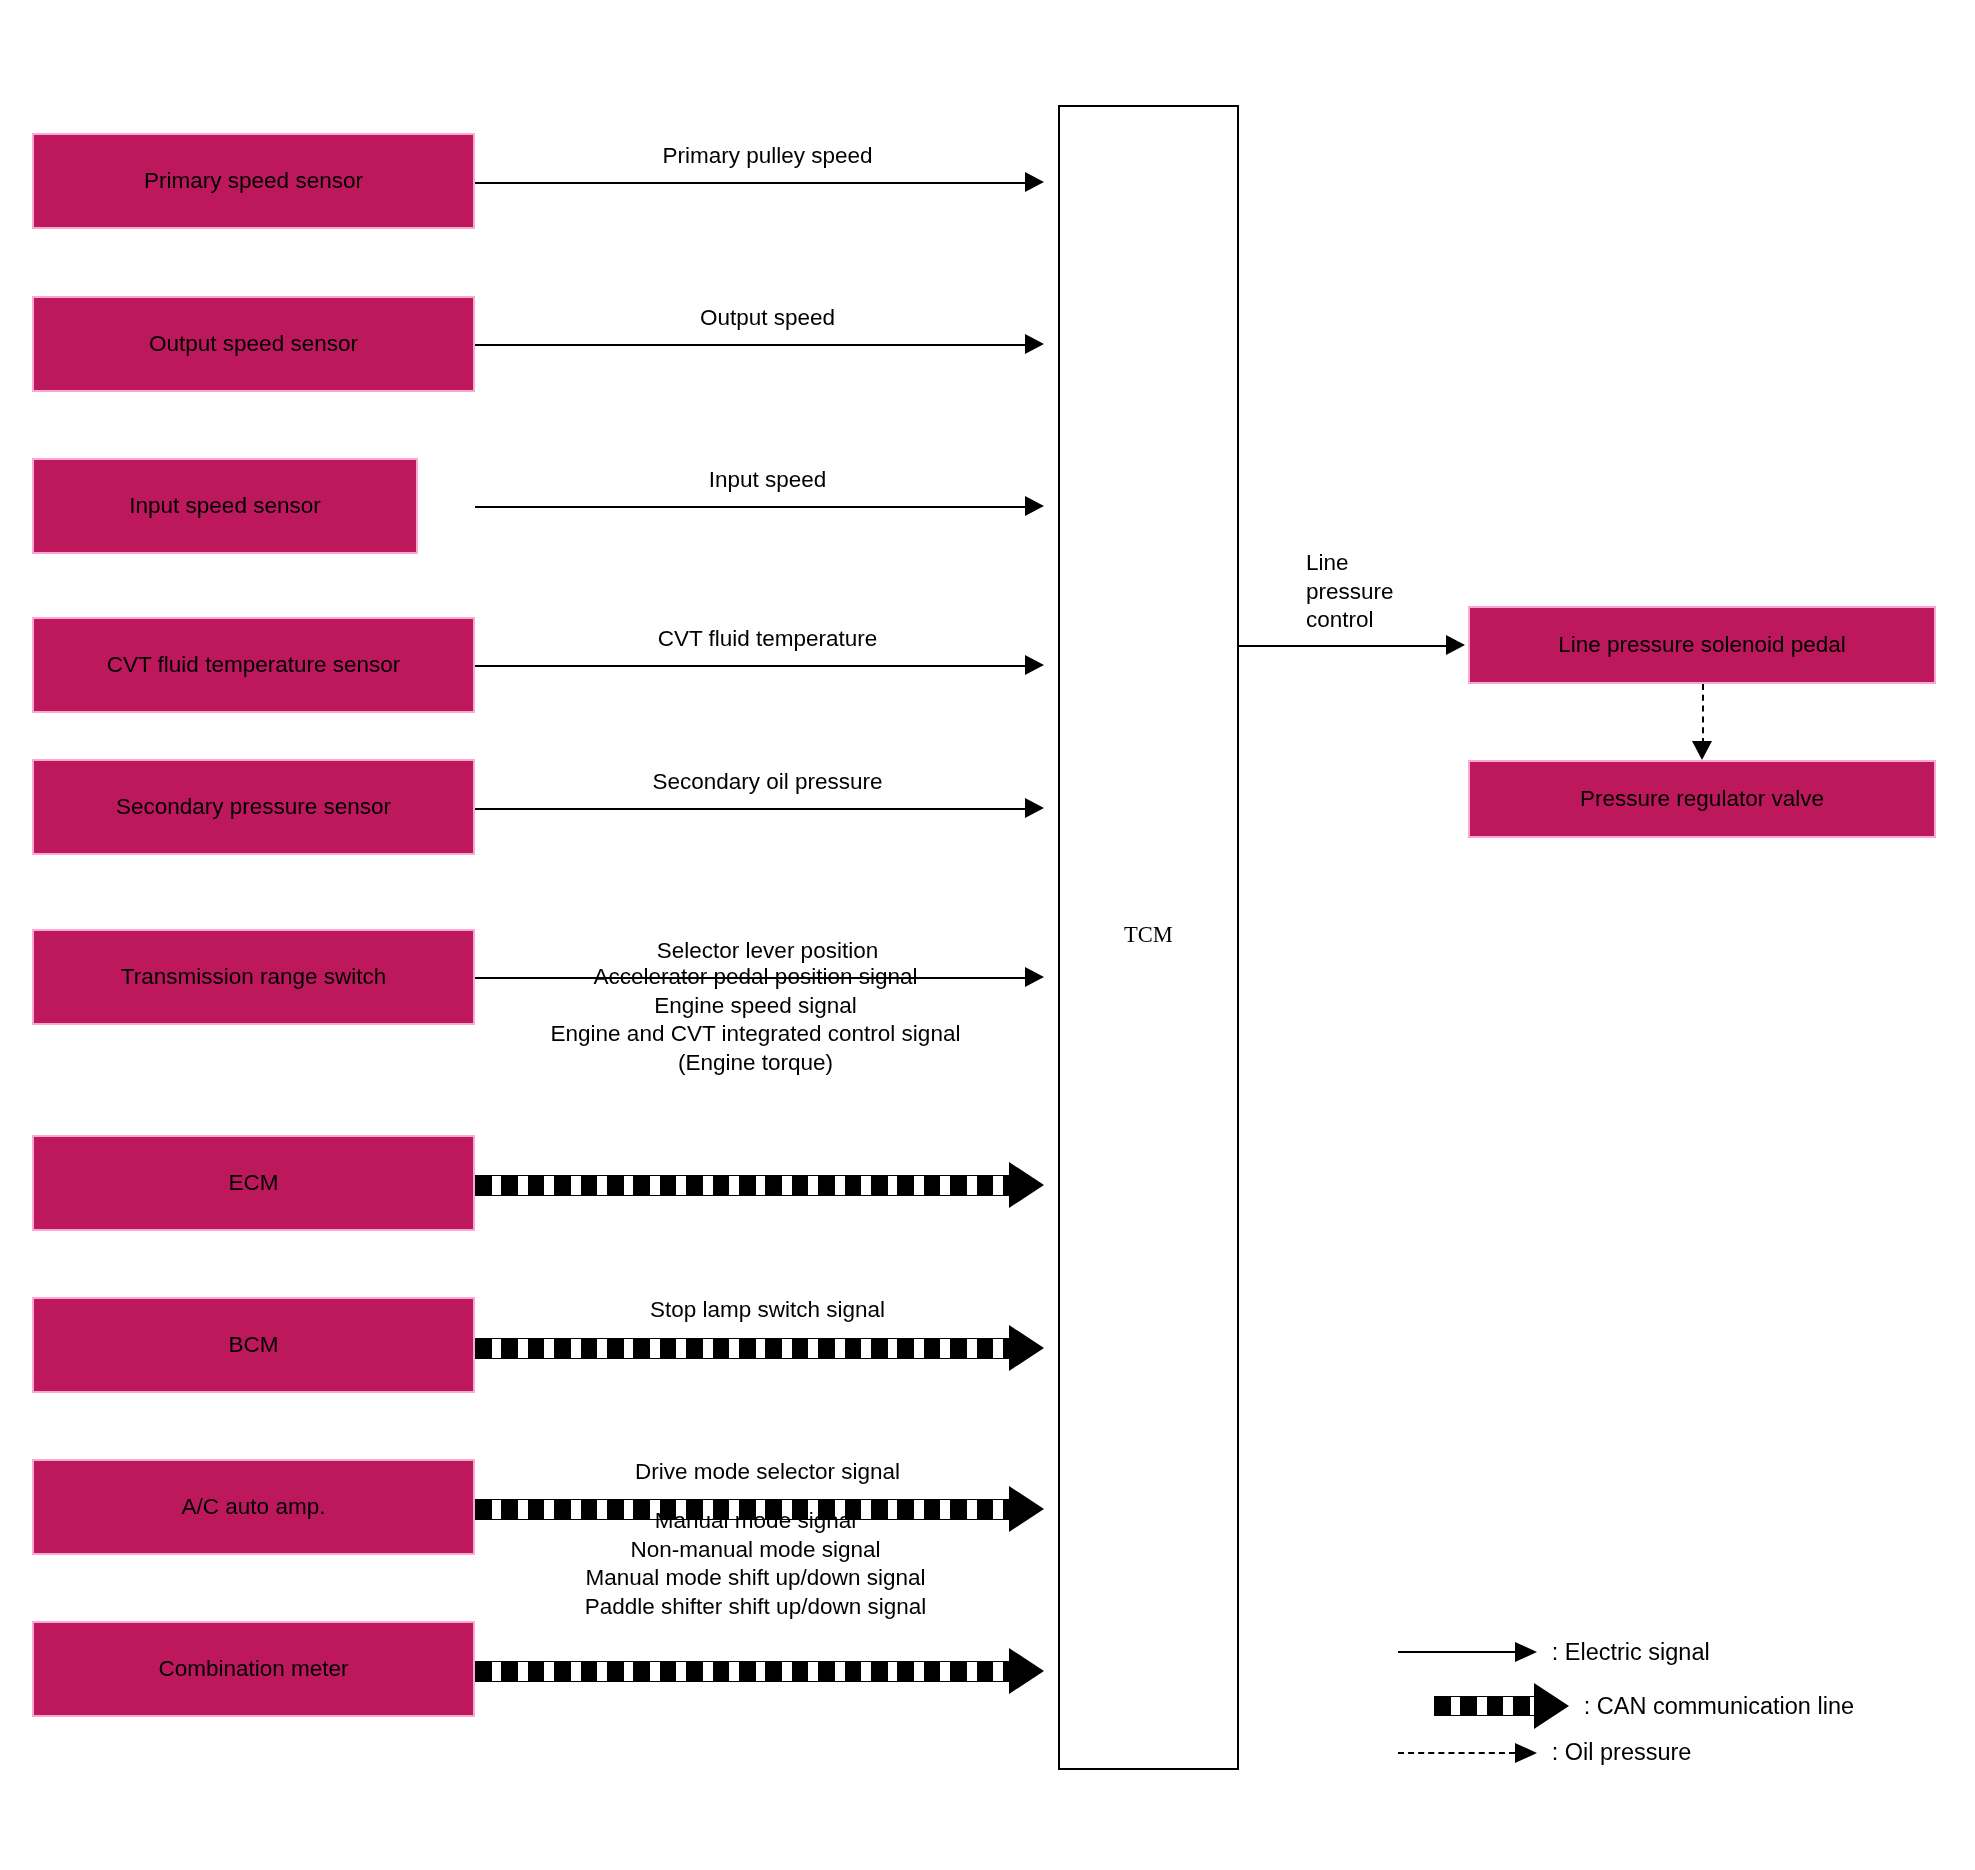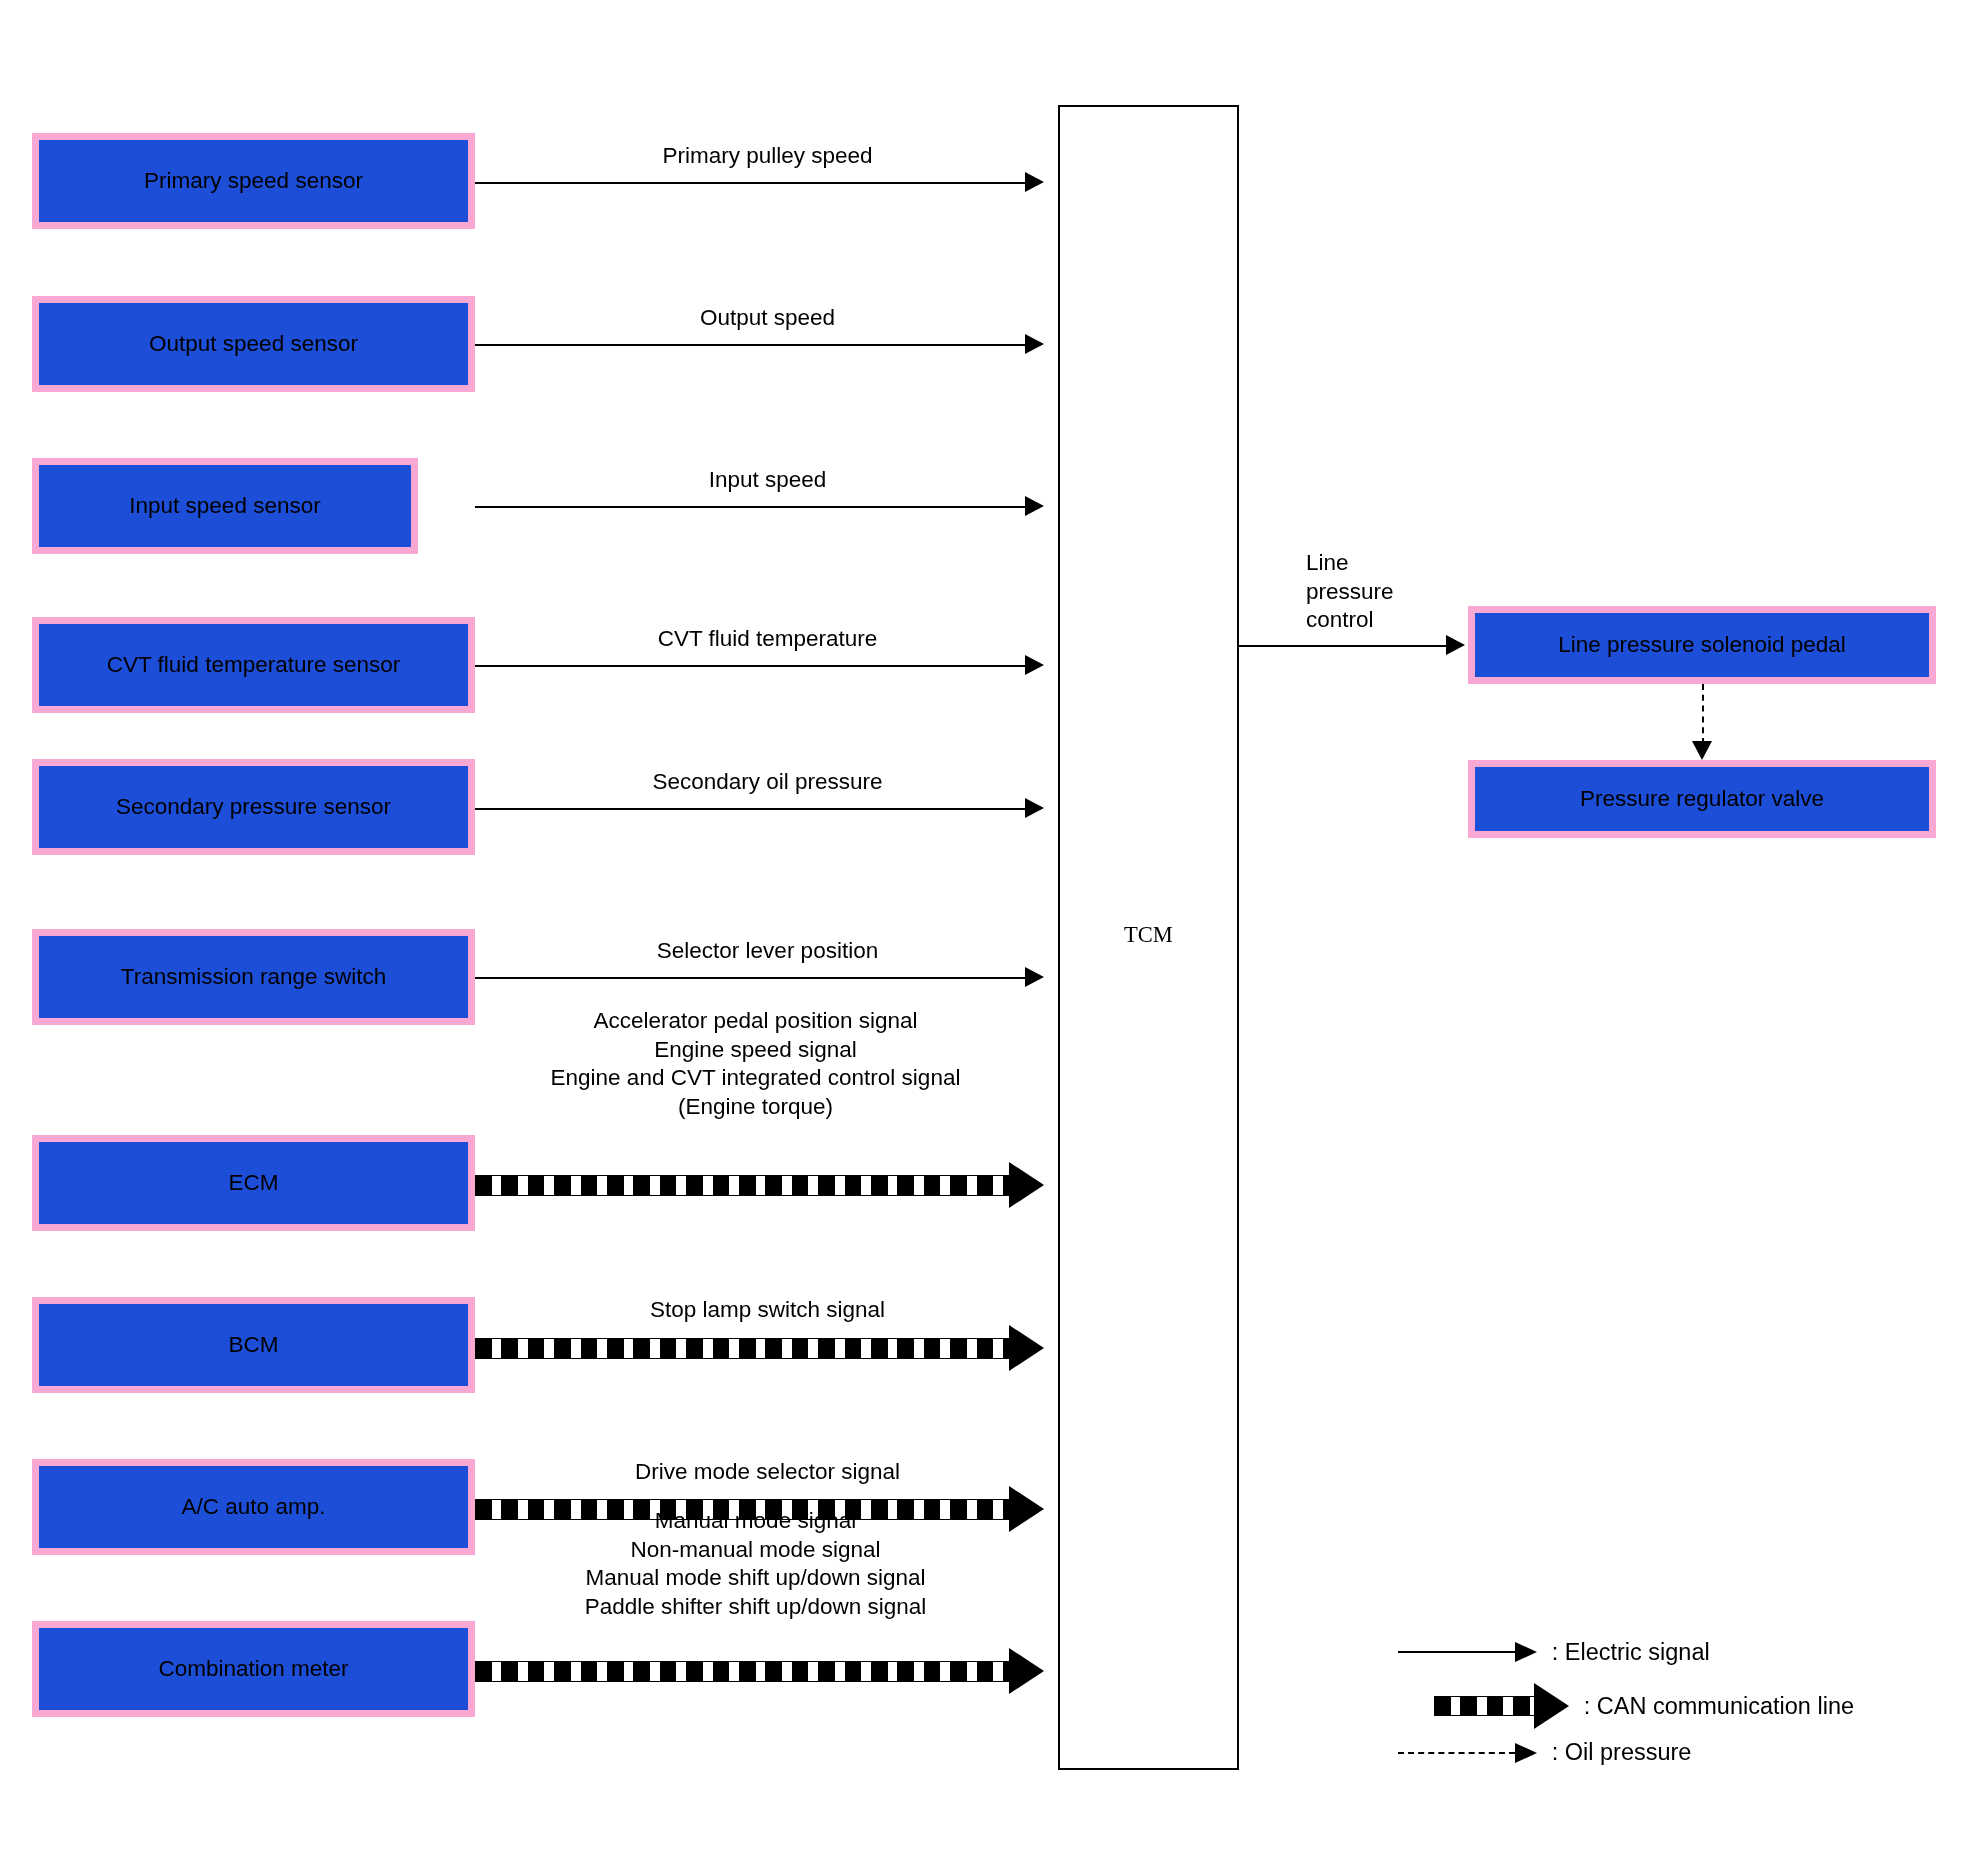--- a/index.html
+++ b/index.html
@@ -1,19 +1,19 @@
 <!DOCTYPE html>
 <html style="font-size:7.8px"><head>
 <meta charset="utf-8">
 <style>
   html,body{margin:0;padding:0;background:#ffffff;}
   body{font-family:"Liberation Sans",sans-serif;color:#000;}
   #canvas{position:relative;width:1975px;height:1871px;background:#fff;overflow:hidden;}
 
-  .box{position:absolute;box-sizing:border-box;border:7px solid #f9a8d4;background:#1d4ed8;
+  .box{position:absolute;box-sizing:border-box;border:2px solid #f9a8d4;background:#be185d;
        display:flex;align-items:center;justify-content:center;text-align:center;
        font-size:22.5px;line-height:1.15;color:#000;}
 
   .tcm-box{position:absolute;box-sizing:border-box;border:2.4px solid #000;background:#fff;}
   .tcm-label{position:absolute;font-size:22.5px;text-align:center;color:#000;}
 
   
   .earrow{position:absolute;height:0;}
   .earrow .shaft{position:absolute;left:0;top:0;height:2.4px;background:#000;}
   .earrow .head{position:absolute;top:-9.8px;width:0;height:0;
@@ -132,21 +132,21 @@
   <div class="earrow" style="left:475px;top:977px;width:583px;">
     <div class="shaft" style="width:564px;"></div>
     <div class="head" style="left:550px;"></div>
   </div>
   <div class="alabel" style="left:489px;top:937px;width:557px;">Selector lever position</div>
 
   <div class="canarrow" style="left:475px;top:1175px;width:583px;height:21.5px;">
     <div class="bar" style="width:537px;"></div>
     <div class="chead" style="left:534px;top:-12.7px;"></div>
   </div>
-  <div class="alabel" style="left:450px;top:1007px;width:611px;white-space:pre-line;">Accelerator pedal position signal
+  <div class="alabel" style="left:450px;top:963px;width:611px;white-space:pre-line;">Accelerator pedal position signal
 Engine speed signal
 Engine and CVT integrated control signal
 (Engine torque)</div>
 
   <div class="canarrow" style="left:475px;top:1338px;width:583px;height:21.5px;">
     <div class="bar" style="width:537px;"></div>
     <div class="chead" style="left:534px;top:-12.7px;"></div>
   </div>
   <div class="alabel" style="left:489px;top:1296px;width:557px;">Stop lamp switch signal</div>
 

